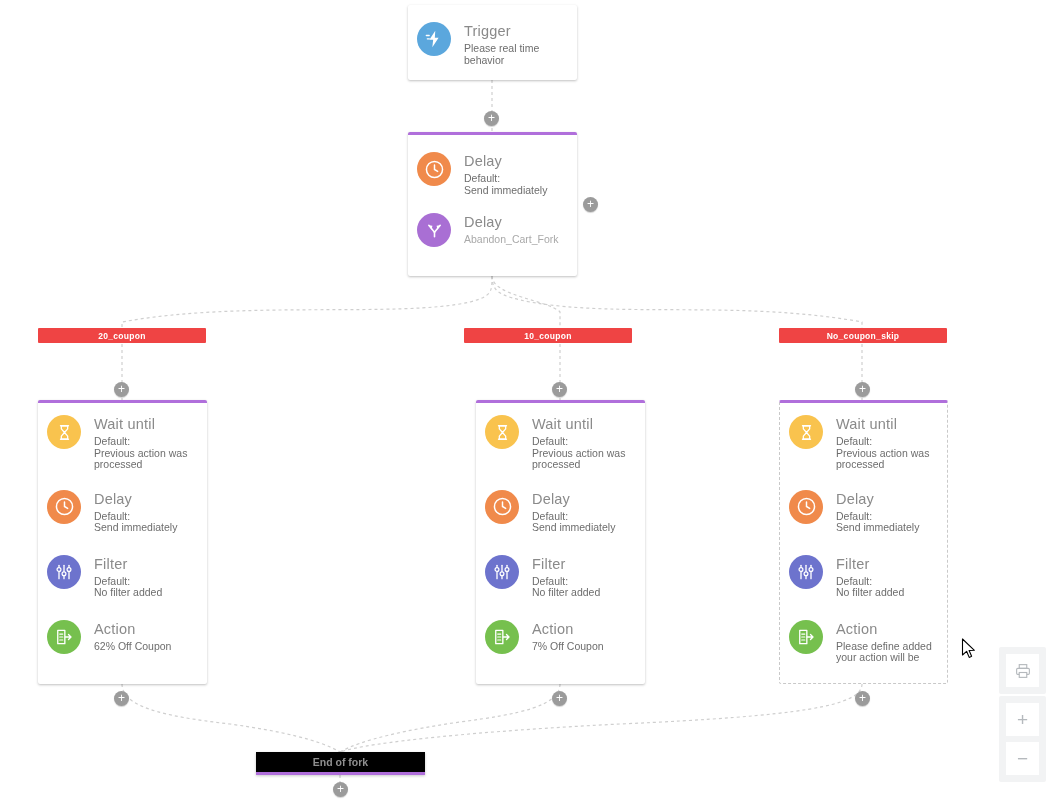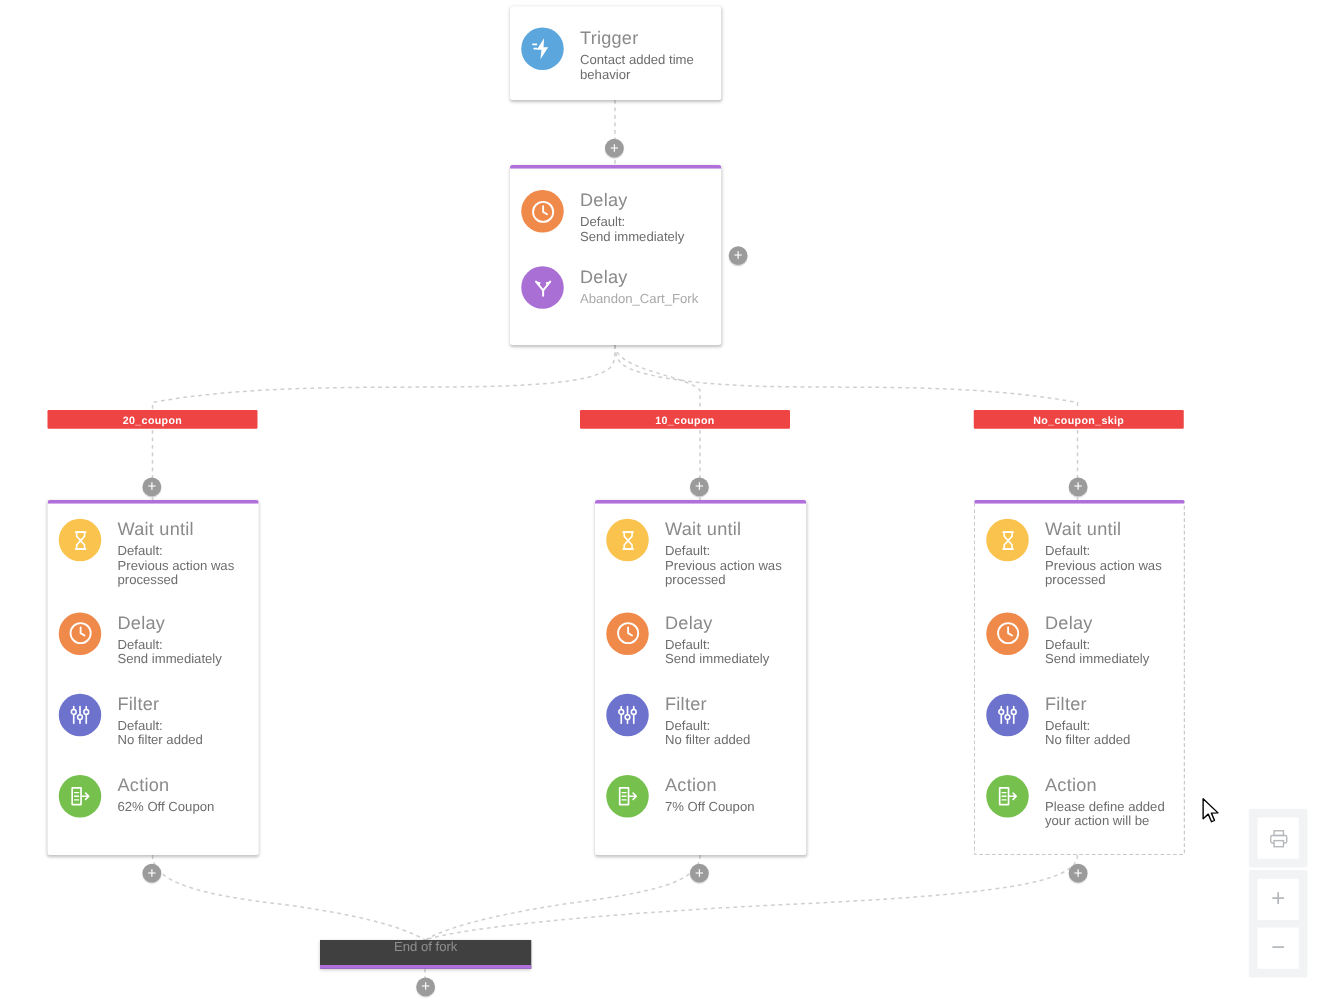--- a/index.html
+++ b/index.html
@@ -90,27 +90,27 @@
     display: flex; align-items: center; justify-content: center;
     font-size: 12px; line-height: 1;
     cursor: pointer;
     box-shadow: 0 1px 1px rgba(0,0,0,0.18);
   }
   .plus-btn span { margin-top: -1px; font-family: "Liberation Sans", sans-serif; }
 
   
   .end-fork {
     position: absolute;
-    background: #404040;
+    background: #000000;
     border-bottom: 3px solid #b06fdb;
     box-shadow: 0 1px 3px rgba(0,0,0,0.14), 0 1px 2px rgba(0,0,0,0.08);
-    display: flex; align-items: flex-start; justify-content: center;
+    display: flex; align-items: center; justify-content: center;
     color: #8f8f8f;
     font-size: 10.5px;
-    font-weight: normal;
+    font-weight: bold;
   }
 
   
   .ctrl-group {
     position: absolute;
     background: #f2f3f4;
     border-radius: 2px;
     display: flex;
     flex-direction: column;
     align-items: center;
@@ -165,21 +165,21 @@
     <div class="row" style="padding:17px 0 0 9px;">
       <div class="icon-wrap" style="background:#5ba7dd;">
         <svg width="20" height="20" viewBox="0 0 24 24">
           <path d="M13.5 2 L6.5 13 L11 13 L10 22 L17.5 10.5 L13 10.5 Z" fill="#ffffff"></path>
           <rect x="2" y="7" width="5" height="1.6" rx=".8" fill="#ffffff"></rect>
           <rect x="3.2" y="11" width="4" height="1.6" rx=".8" fill="#ffffff"></rect>
         </svg>
       </div>
       <div class="row-text">
         <div class="row-title">Trigger</div>
-        <div class="row-sub wide">Contact added time behavior</div>
+        <div class="row-sub wide">Please real time behavior</div>
       </div>
     </div>
   </div>
 
   <div class="plus-btn" style="left:484px; top:111px;">
       <span>+</span>
     </div>
 
   <div class="card accent-top" style="left:408px; top:132px; width:169px; height:144px;">
     <div class="row" style="padding:17px 0 0 9px;">

